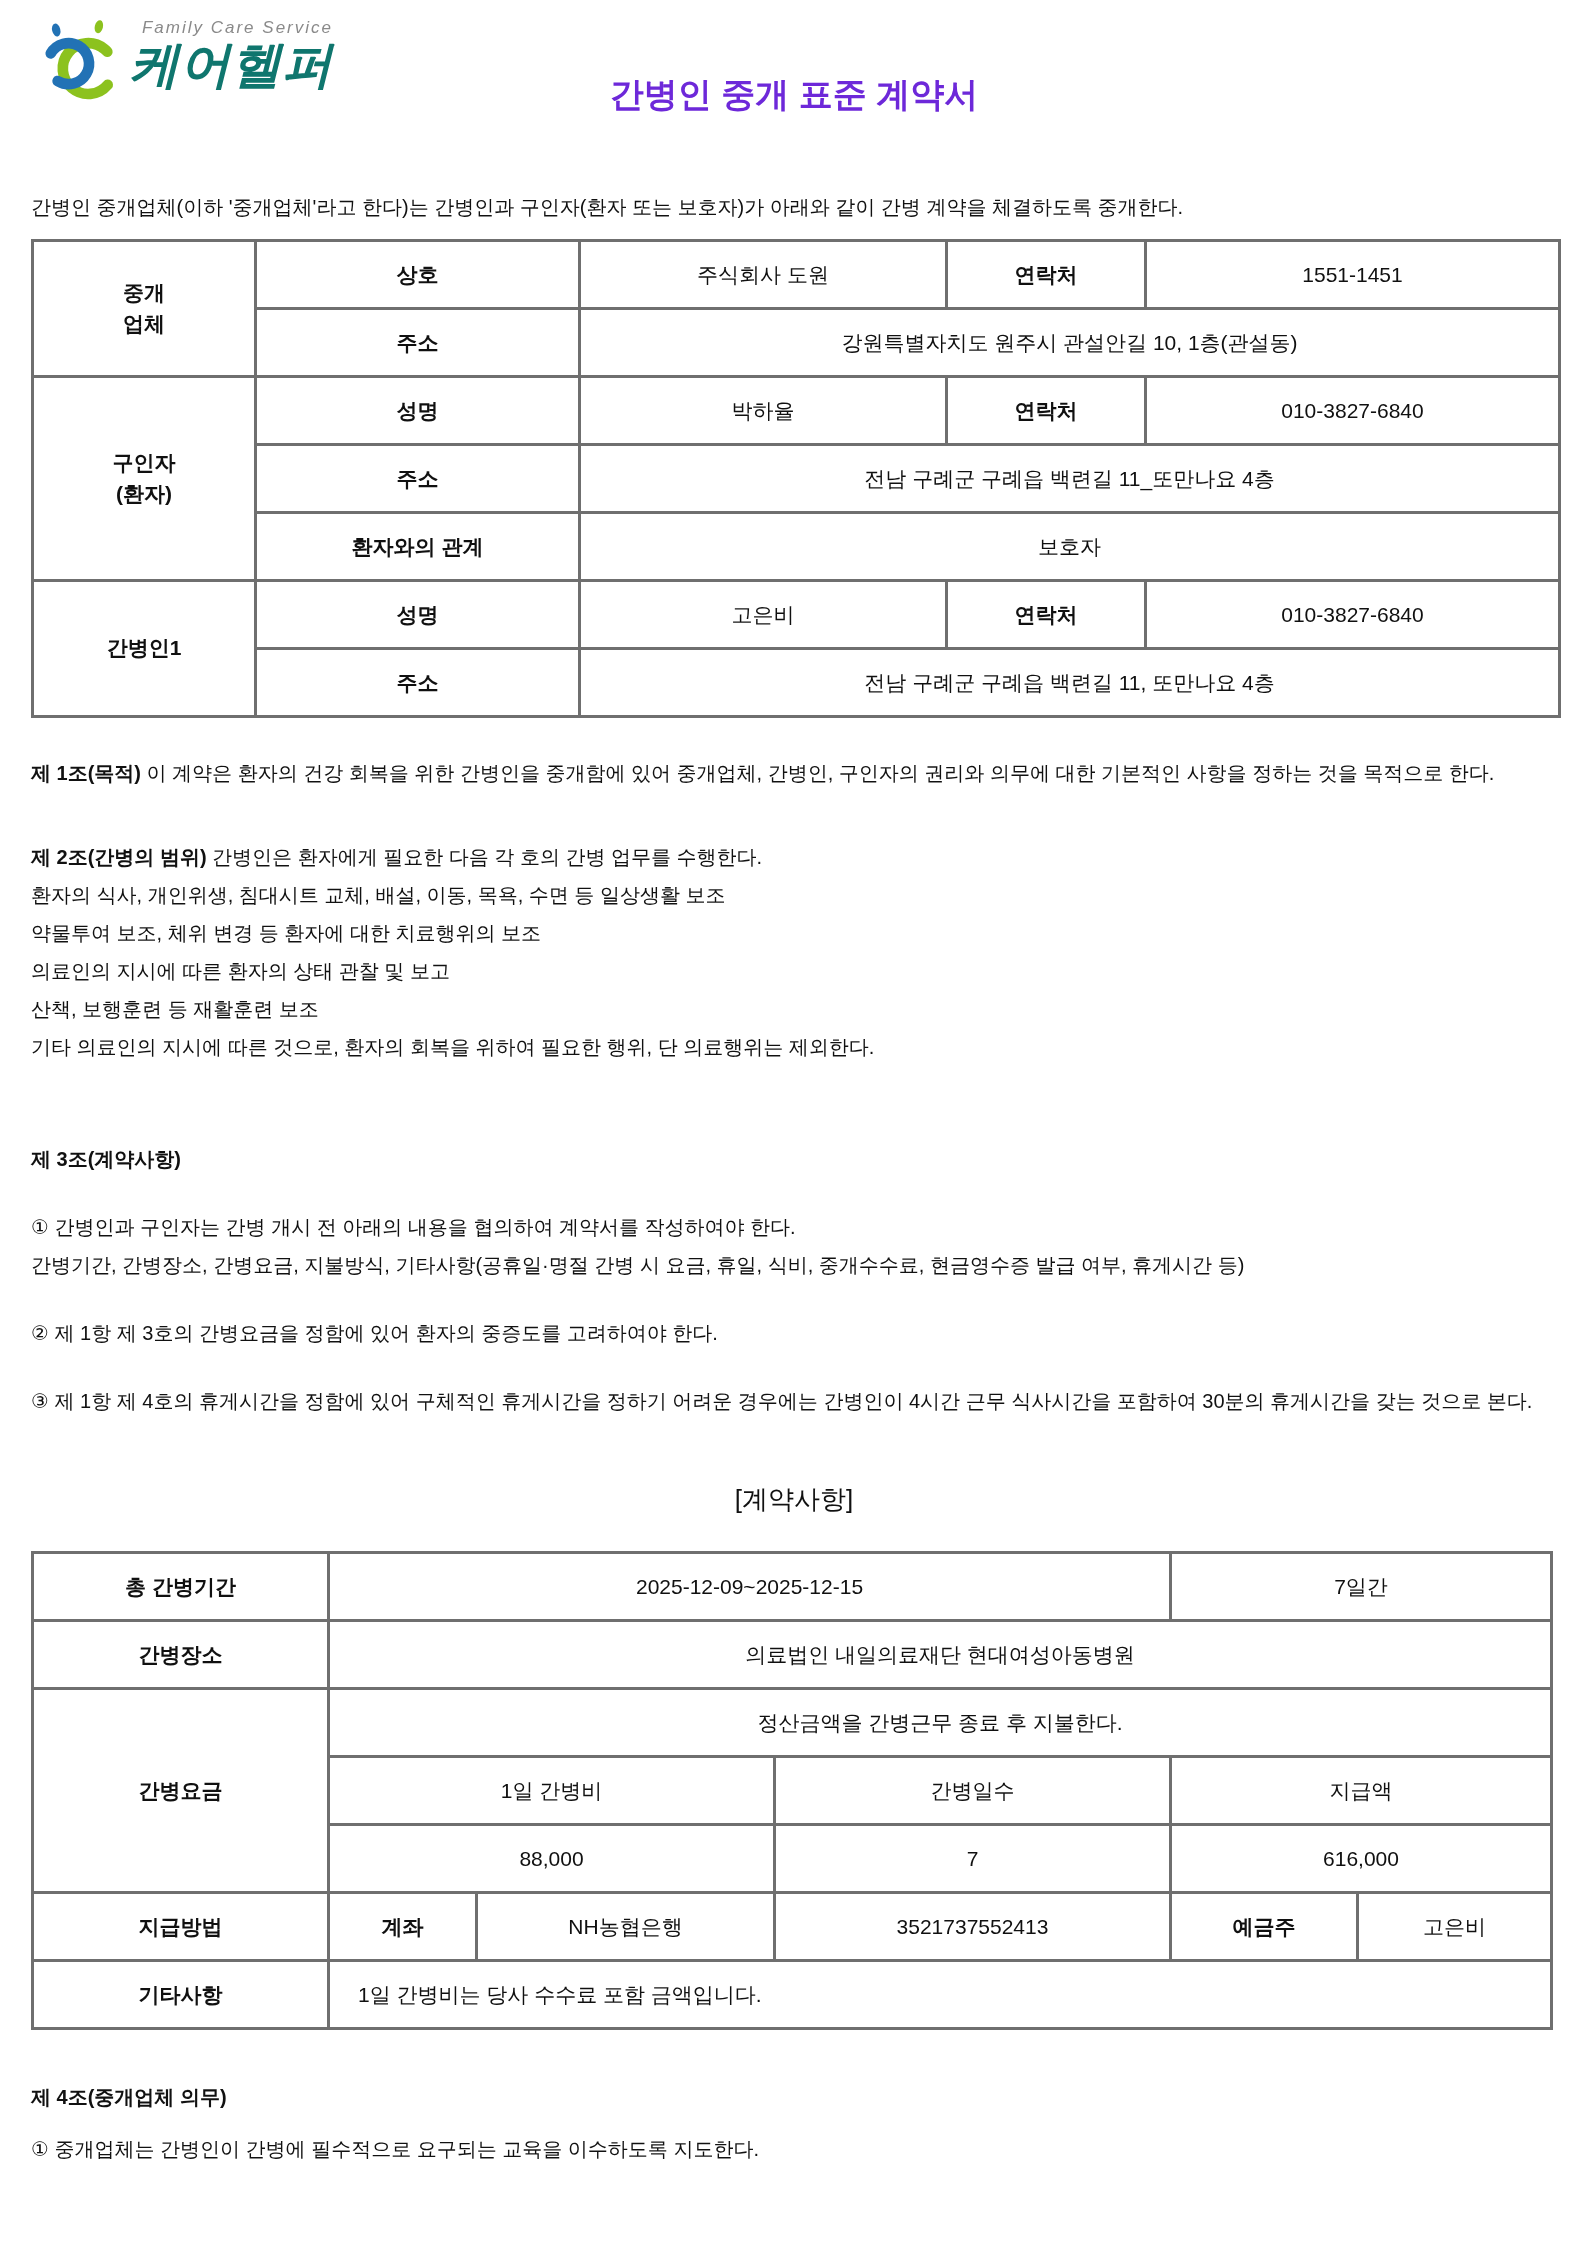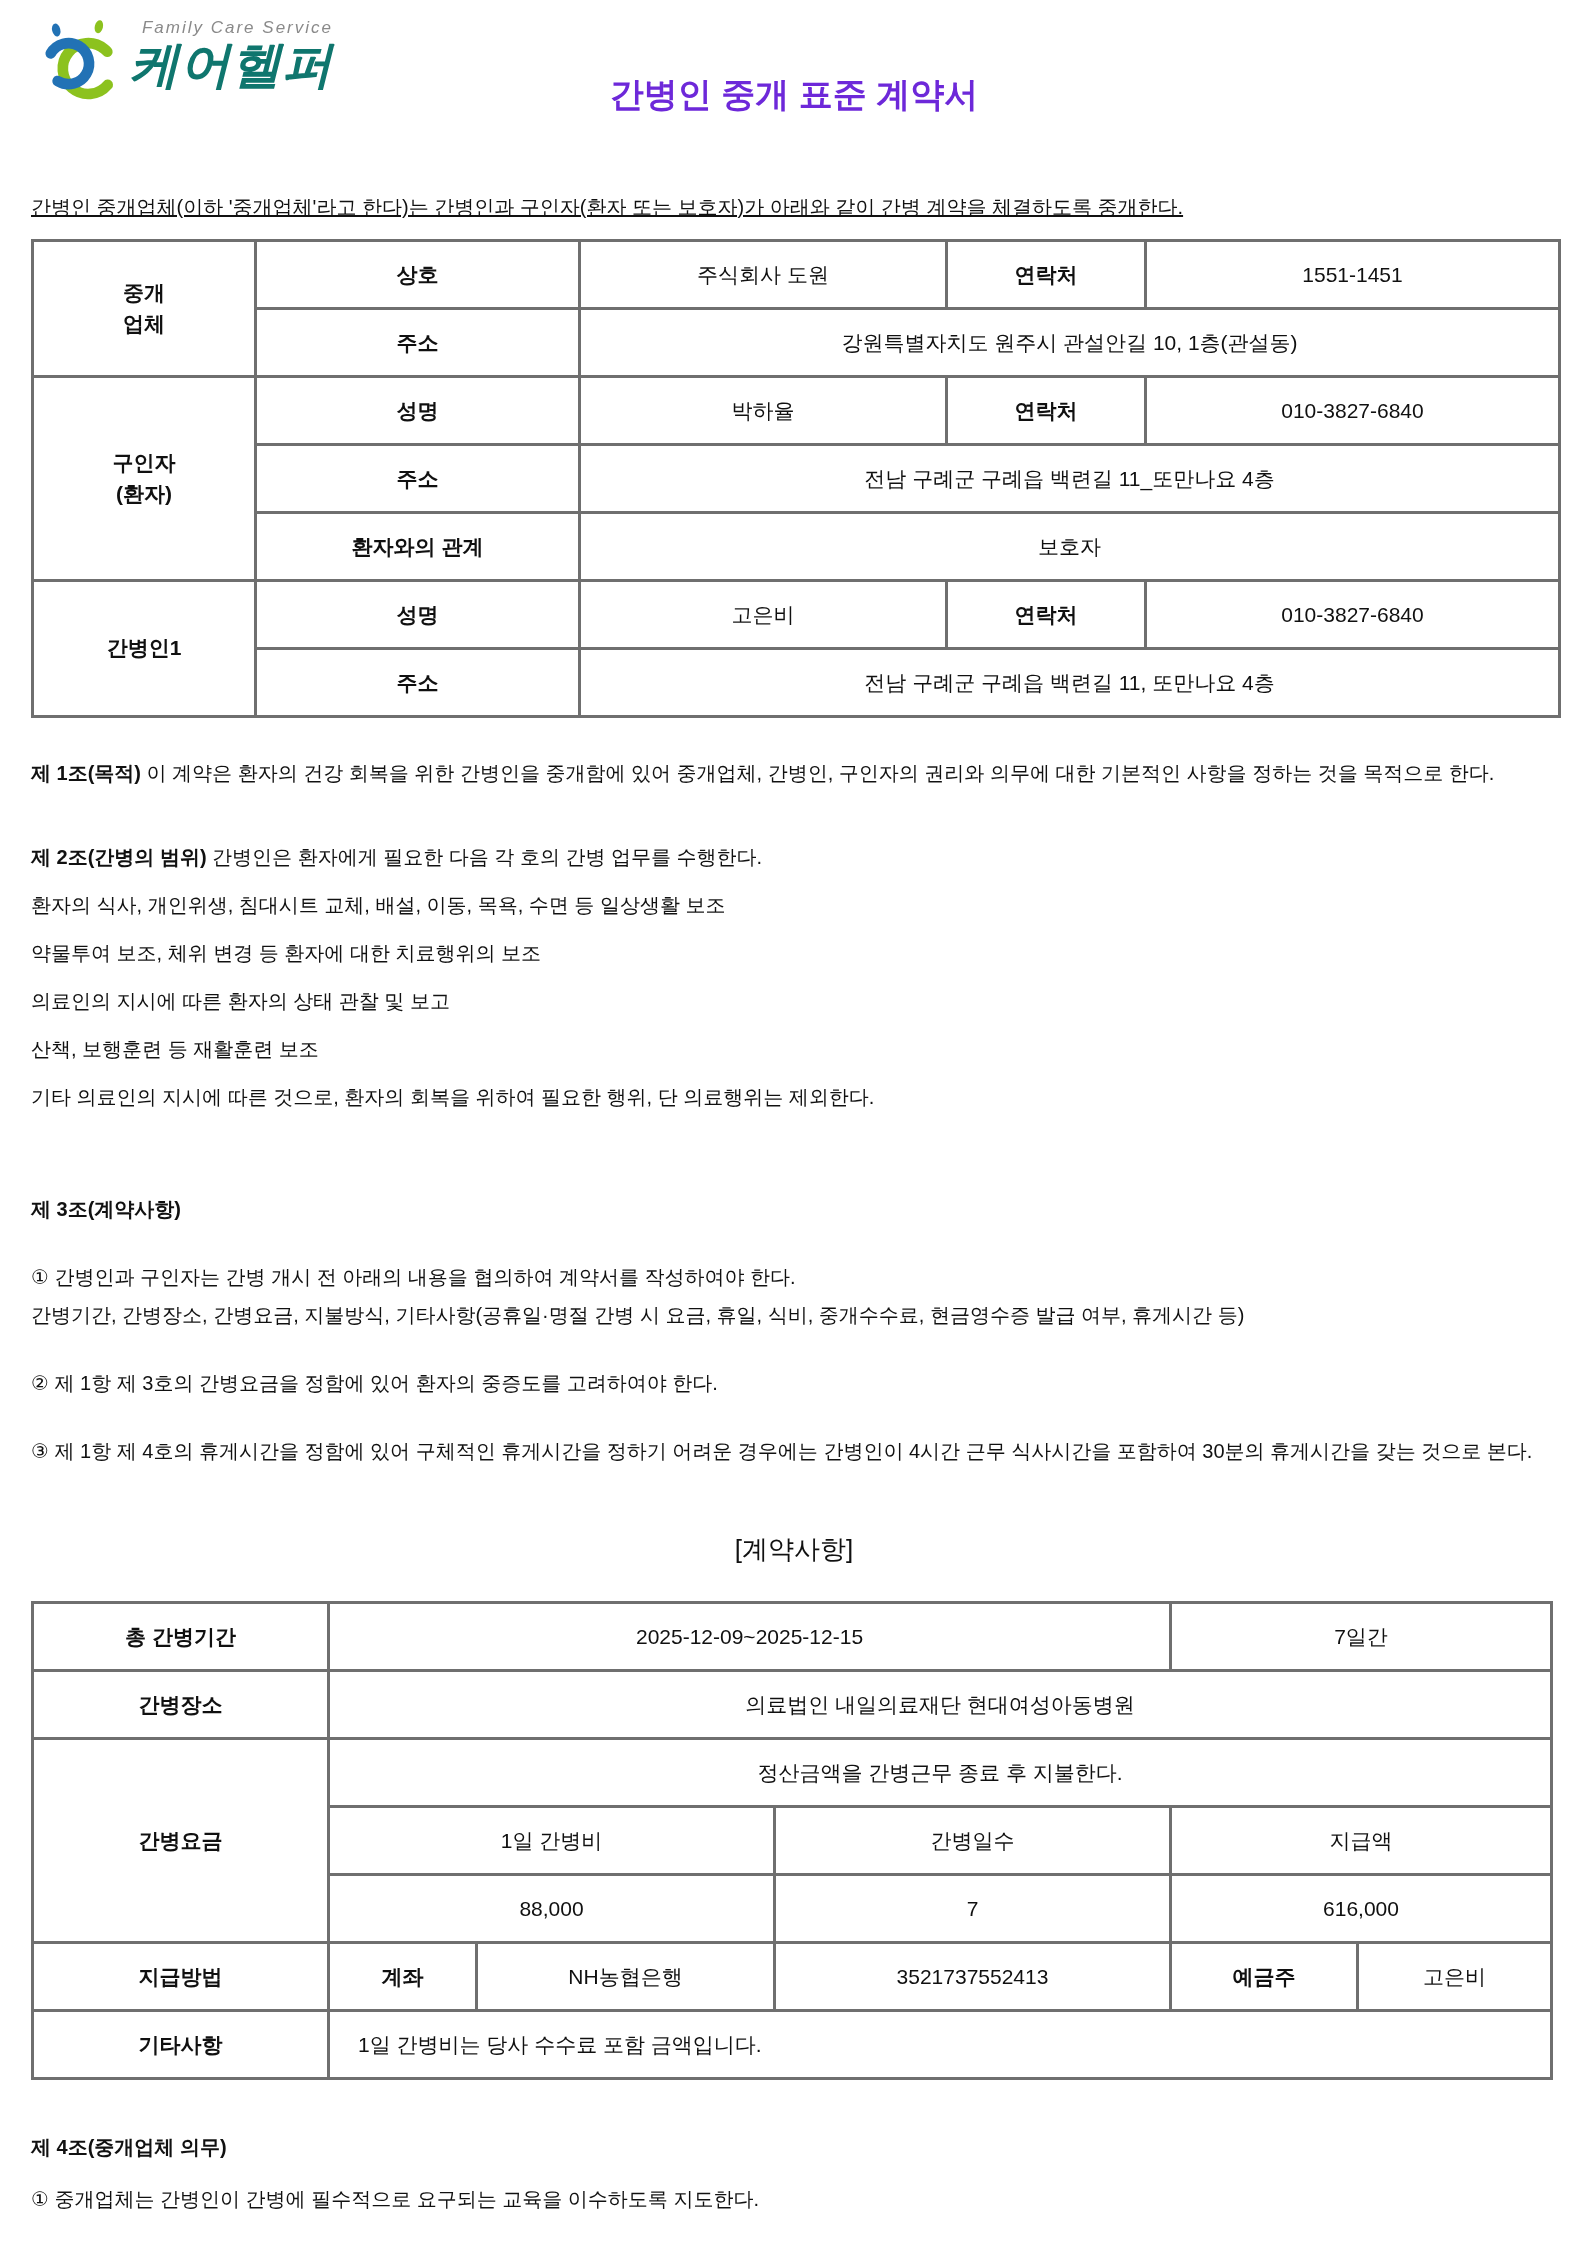--- a/index.html
+++ b/index.html
@@ -25,21 +25,21 @@
   }
   .brand-name {
     color: #0f766e; font-size: 50px; font-weight: 900; letter-spacing: 1px; line-height: 1;
   }
   .doc-title {
     position: absolute; left: 0; right: 0; top: 72px;
     text-align: center; font-size: 34px; font-weight: 800; color: #6d28d9;
   }
 
   
-  .intro { margin-top: 60px; font-size: 20px; line-height: 30px; text-decoration: underline; }
+  .intro { margin-top: 60px; font-size: 20px; line-height: 30px; }
 
   
   table { border-collapse: collapse; table-layout: fixed; margin-top: 17px; }
   td {
     border: 3px solid #6f6f6f;
     text-align: center; vertical-align: middle;
     font-size: 21px; font-weight: 400; color: #101010;
     padding: 4px 8px; overflow: hidden;
   }
   td.lbl, td.group { font-weight: 700; }
@@ -48,21 +48,21 @@
   .t1 tr { height: 68px; }
   .t2 { width: 1519px; margin-top: 34px; }
   .t2 tr { height: 68px; }
   td.left { text-align: left; padding-left: 28px; }
 
   
   .article { margin-top: 36px; }
   .article p { font-size: 20px; line-height: 38px; }
   .art-title { font-weight: 800; }
   .a2 { margin-top: 46px; }
-  .a2 .item { margin-top: 10px; }
+  .a2 .item { }
   .a3 { margin-top: 74px; }
   .a3 .clause { margin-top: 30px; white-space: pre-line; }
   .contract-title {
     margin-top: 62px; text-align: center;
     font-size: 26px; font-weight: 400;
   }
   .a4 { margin-top: 48px; }
   .a4 .clause { margin-top: 14px; }
 </style>
 </head>

